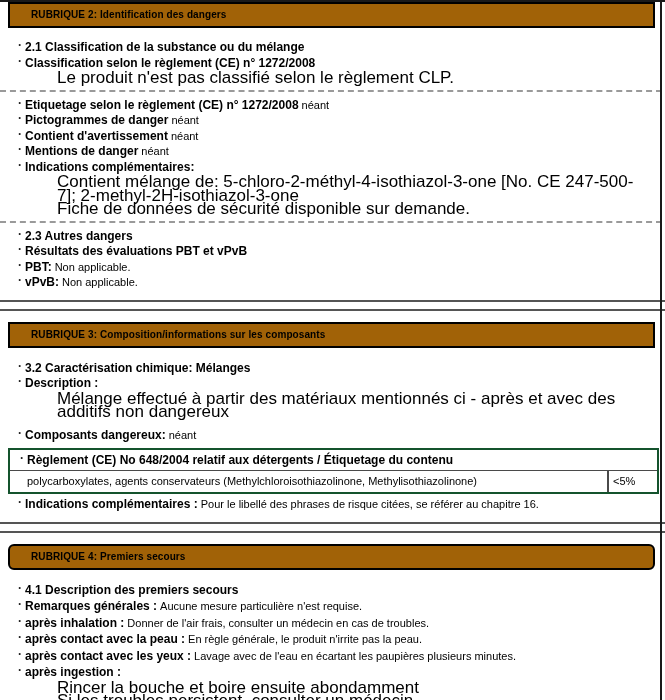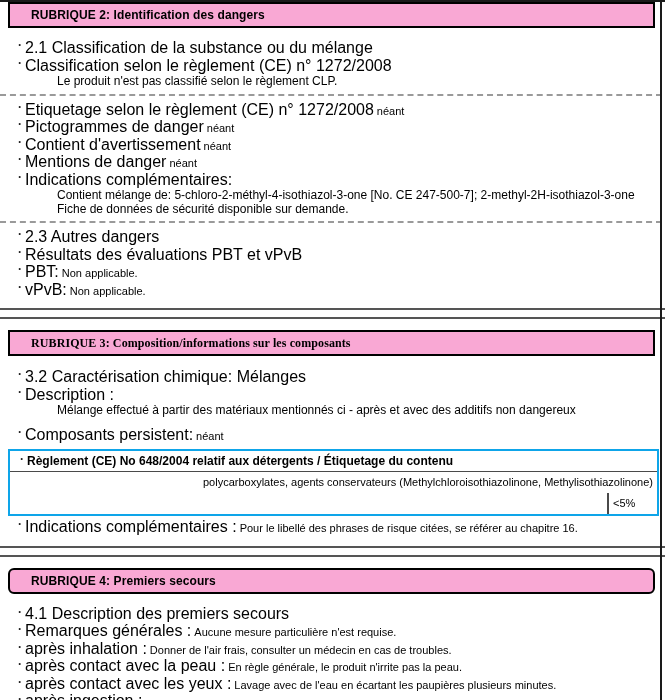--- a/index.html
+++ b/index.html
@@ -10,80 +10,80 @@
     background:#ffffff;
     font-family:"Liberation Sans","DejaVu Sans",sans-serif;
     color:#000;
   }
   .hline-top{position:absolute;top:0;left:0;width:665px;height:2px;background:#1a1a1a;}
   .vline-right{position:absolute;top:0;left:660px;width:2px;height:700px;background:#1a1a1a;}
 
   .rubrique-bar{
     margin:2px 10px 0 8px;
     height:22px;
-    background:#f9a8d4;
+    background:#a16207;
     border:2px solid #000;
     box-sizing:content-box;
     line-height:22px;
     font-weight:bold;
-    font-size:12px;
+    font-size:10px;
     padding-left:21px;
     letter-spacing:.1px;
   }
-  .bar3{margin-top:11px;font-family:Liberation Serif, serif;}
+  .bar3{margin-top:11px;}
   .bar4{margin-top:11px;border-radius:6px;}
 
   .content{padding:0 14px 0 25px;}
   .mt12{margin-top:12px;}
   .mt13{margin-top:13px;}
   .mt9{margin-top:9px;}
 
   .line{position:relative;}
   .hline{line-height:15.5px;font-size:12px;}
-  .pline{line-height:13.5px;font-size:12px;padding-left:32px;}
+  .pline{line-height:13.5px;font-size:17px;padding-left:32px;}
   .line.dotted::before{
     content:"\00B7";
     position:absolute;
     left:-7px;top:-2px;
     font-size:12px;font-weight:bold;color:#222;
   }
-  .lbl{font-weight:normal;font-size:16px;}
+  .lbl{font-weight:bold;font-size:12px;}
   .val{font-size:11px;margin-left:3px;}
 
   .dashed-sep{
     margin:5px 3px 6px 0;
     border-top:2px dashed #9a9a9a;
     height:0;
   }
   .dbl-sep{
     margin-top:9px;
     height:7px;
     border-top:2px solid #555;
     border-bottom:2px solid #555;
     box-sizing:content-box;
   }
 
   .detergent-table{
     margin:5px 6px 0 8px;
-    border:2px solid #0ea5e9;
+    border:2px solid #14532d;
   }
   .dt-header{
     position:relative;
     border-bottom:1px solid #4a4a4a;
     padding:3px 4px 3px 17px;
     font-weight:bold;
     font-size:12px;
     line-height:14px;
   }
   .dt-header::before{
     content:"\00B7";
     position:absolute;left:10px;top:1px;
     font-size:12px;font-weight:bold;color:#222;
   }
-  .dt-row{display:flex;align-items:flex-end;flex-direction:column;}
+  .dt-row{display:flex;align-items:flex-end;}
   .dt-cell-main{
     flex:1;
     padding:4px 4px 4px 17px;
     font-size:11px;
     line-height:13px;
   }
   .dt-cell-pct{
     width:42px;
     border-left:2px solid #4a4a4a;
     padding:4px 2px 4px 4px;
@@ -169,21 +169,21 @@
     <div class="line hline dotted">
       <span class="lbl">3.2 Caractérisation chimique: Mélanges</span>
     </div>
     <div class="line hline dotted">
       <span class="lbl">Description :</span>
     </div>
     <div class="line pline">
       <span>Mélange effectué à partir des matériaux mentionnés ci - après et avec des additifs non dangereux</span>
     </div>
     <div class="line hline dotted mt9">
-      <span class="lbl">Composants persistent:</span><span class="val">néant</span>
+      <span class="lbl">Composants dangereux:</span><span class="val">néant</span>
     </div>
   </div>
 
   <div class="detergent-table">
     <div class="dt-header">
       <span>Règlement (CE) No 648/2004 relatif aux détergents / Étiquetage du contenu</span>
     </div>
     <div class="dt-row">
       <div class="dt-cell-main">polycarboxylates, agents conservateurs (Methylchloroisothiazolinone, Methylisothiazolinone)</div>
       <div class="dt-cell-pct">&lt;5%</div>

